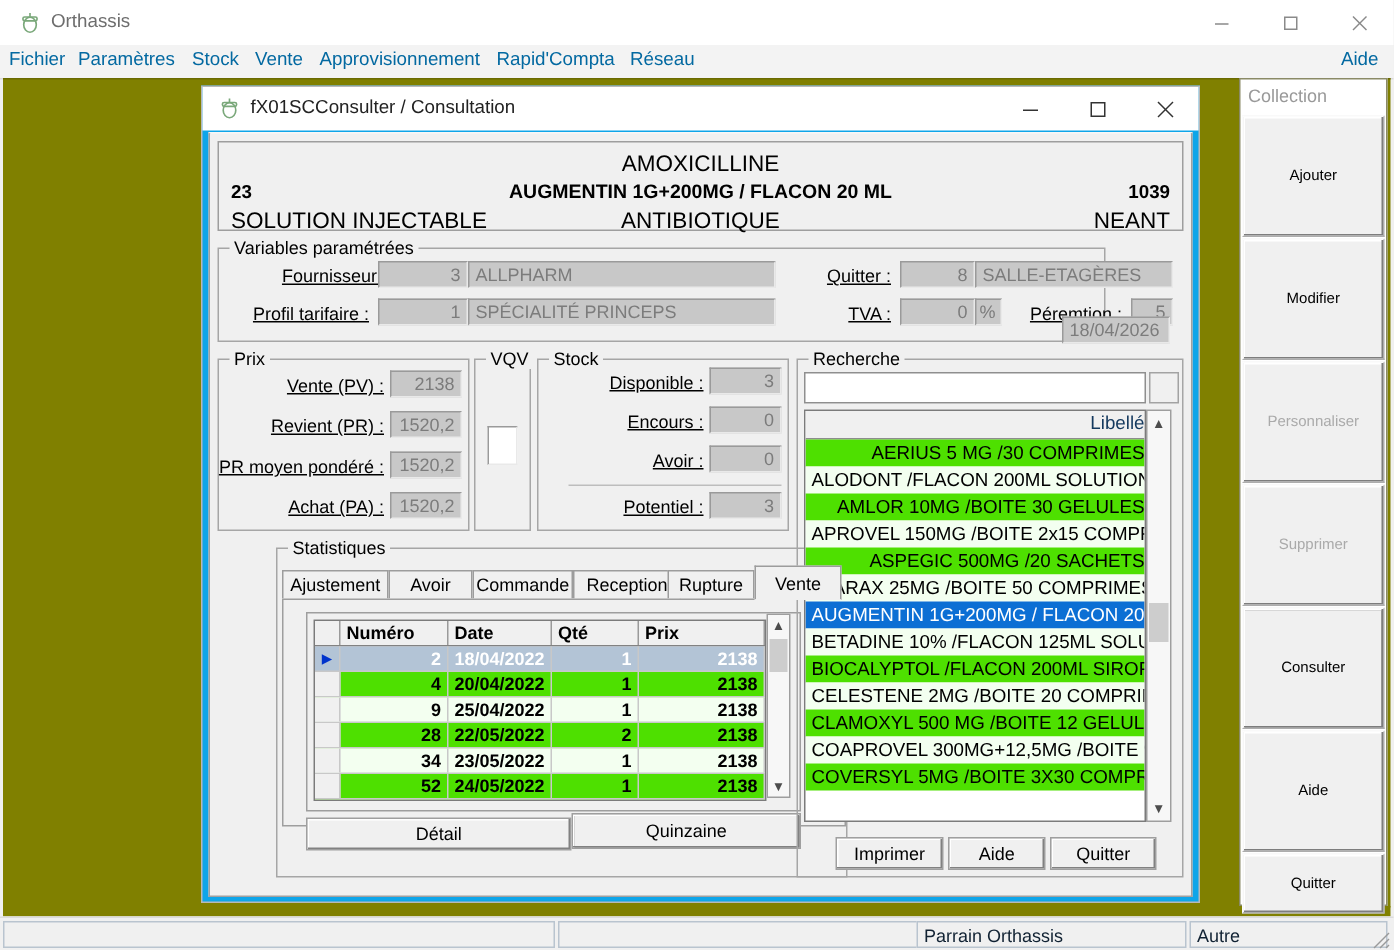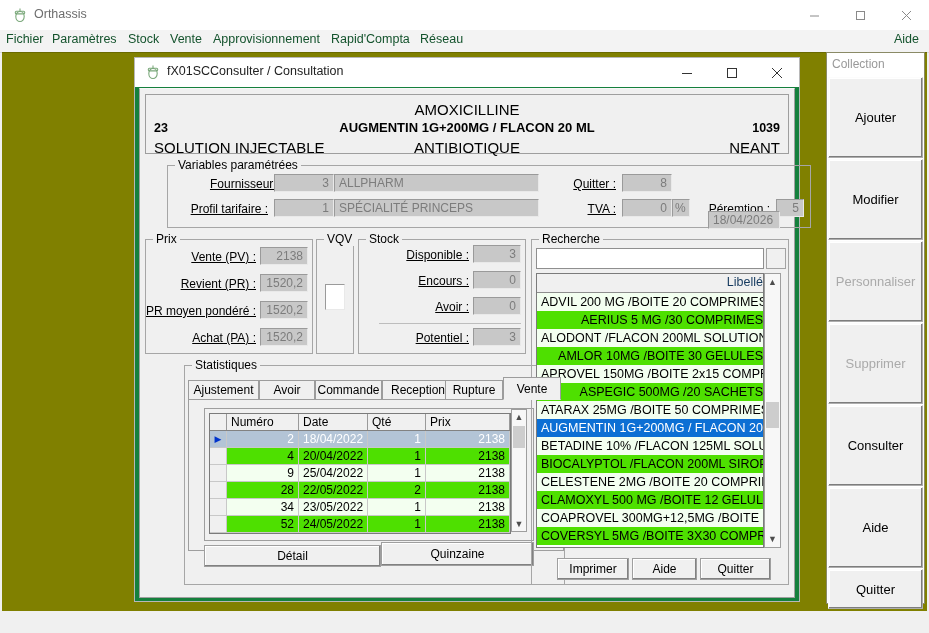--- a/index.html
+++ b/index.html
@@ -17,21 +17,21 @@
   .mainTitle .icon{position:absolute;left:12px;top:7px;width:16px;height:16px;}
   .mainTitle .txt{position:absolute;left:34px;top:7px;font-size:12.5px;color:#6d6d6d;}
   .winbtns{position:absolute;right:0;top:0;height:30px;display:flex;}
   .winbtn{width:46px;height:30px;display:flex;align-items:center;justify-content:center;
     color:#8a8a8a;font-size:13px;font-family:"DejaVu Sans",sans-serif;}
   .winbtn svg{display:block;}
 
   
   .menubar{position:absolute;left:0;top:30px;width:929px;height:22px;background:#f3f3f3;
     border-bottom:1px solid #d9d9d9;}
-  .menubar .mi{position:absolute;top:2px;font-size:12.5px;color:#14532d;padding:0 4px;white-space:nowrap;}
+  .menubar .mi{position:absolute;top:2px;font-size:12.5px;color:#0369a1;padding:0 4px;white-space:nowrap;}
   .menubar .mi.right{right:6px;}
 
   
   .mdi{position:absolute;left:2px;top:52px;width:925px;height:552px;background:#808000;
     border-top:1px solid #6a6a00;}
   .mdiBottomBar{position:absolute;left:2px;top:604px;width:925px;height:7px;background:#808000;}
 
   
   .statusbar{position:absolute;left:0;top:611px;width:929px;height:22px;background:#f0f0f0;
     border-top:1px solid #dcdcdc;}
@@ -40,28 +40,28 @@
   .sbgrip{position:absolute;right:2px;bottom:1px;width:14px;height:14px;}
 
   
   .collPanel{position:absolute;left:826px;top:52px;width:99px;height:552px;background:#fff;
     border:1px solid #8a8a66;box-sizing:border-box;}
   .collTitle{position:absolute;left:5px;top:4px;font-size:12px;color:#999;}
   .collBtns{position:absolute;left:1px;top:24px;width:95px;}
   .cbtn{display:block;width:95px;height:81px;margin-bottom:1px;box-sizing:border-box;
     background:#f0f0f0;border:1px solid #adadad;border-top-color:#fcfcfc;border-left-color:#fcfcfc;
     box-shadow:inset -1px -1px 0 #7d7d7d, inset 1px 1px 0 #ffffff;
-    font-family:"Liberation Sans",sans-serif;font-size:13px;color:#000;
+    font-family:"Liberation Sans",sans-serif;font-size:10px;color:#000;
     display:flex;align-items:center;justify-content:center;}
   .cbtn.disabled{color:#aaa;}
   .cbtn.focus{box-shadow:inset -1px -1px 0 #7d7d7d, inset 1px 1px 0 #ffffff,inset 0 0 0 1px #6f6f6f;}
   .cbtn.small{height:40px;}
 
   
-  .dlg{position:absolute;left:134px;top:57px;width:666px;height:545px;background:#15803d;
+  .dlg{position:absolute;left:134px;top:57px;width:666px;height:545px;background:#0ea5e9;
     border:1px solid #b8b8b8;box-sizing:border-box;}
   .dlgTitle{position:absolute;left:0;top:0;width:664px;height:29px;background:#fff;}
   .dlgTitle .icon{position:absolute;left:10px;top:6px;width:16px;height:16px;}
   .dlgTitle .txt{position:absolute;left:32px;top:6px;font-size:12.5px;color:#222;}
   .dlgBtns{position:absolute;right:0;top:0;height:29px;display:flex;}
   .dlgBtn{width:45px;height:29px;display:flex;align-items:center;justify-content:center;color:#222;}
   .dlgBody{position:absolute;left:4px;top:30px;width:656px;height:510px;background:#f0f0f0;
     border:1px solid #a0a0a0;border-top-color:#f7f7f7;box-sizing:border-box;}
 
   
@@ -90,21 +90,21 @@
   
   .tabs{position:absolute;left:0;top:0;height:22px;}
   .tab{position:absolute;top:3px;height:19px;background:#f0f0f0;border:1px solid #9c9c9c;
     border-bottom:none;box-sizing:border-box;font-size:12px;color:#000;
     display:flex;align-items:center;justify-content:center;}
   .tab.active{top:0;height:23px;background:#f0f0f0;border-bottom:1px solid #f0f0f0;z-index:3;}
 
   
   .gridWrap{position:absolute;background:#f0f0f0;border:1px solid #9e9e9e;box-sizing:border-box;}
   .grid{position:absolute;left:4px;top:4px;width:302px;height:121px;background:#fff;
-    border:1px solid #7b7b7b;box-sizing:border-box;overflow:hidden;}
+    border:1px solid #7b7b7b;box-sizing:border-box;overflow:hidden;font-weight:bold;}
   .grow{display:flex;height:17px;box-sizing:border-box;border-bottom:1px solid #c8c8c8;}
   .gh{background:#f0f0f0;font-size:12px;color:#000;border-bottom:1px solid #828282;}
   .gc{box-sizing:border-box;border-right:1px solid #c8c8c8;font-size:12px;line-height:16px;
     overflow:hidden;white-space:nowrap;}
   .gh .gc{border-right:1px solid #9a9a9a;padding-left:4px;}
   .c0{width:17px;flex:0 0 17px;}
   .c1{width:72px;flex:0 0 72px;text-align:right;padding-right:4px;}
   .c2{width:69px;flex:0 0 69px;padding-left:4px;}
   .c3{width:58px;flex:0 0 58px;text-align:right;padding-right:4px;}
   .c4{width:84px;flex:0 0 84px;text-align:right;padding-right:4px;}
@@ -232,29 +232,30 @@
       <div class="hdr">
         <div class="c sm" style="top:6px">AMOXICILLINE</div>
         <div class="l" style="top:26px">23</div>
         <div class="c big" style="top:25px">AUGMENTIN 1G+200MG / FLACON 20 ML</div>
         <div class="r" style="top:26px">1039</div>
         <div class="l sm" style="top:44px;font-weight:normal">SOLUTION INJECTABLE</div>
         <div class="c sm" style="top:44px">ANTIBIOTIQUE</div>
         <div class="r sm" style="top:44px;font-weight:normal">NEANT</div>
       </div>
 
-      <div class="gb" style="left:5px;top:76px;width:644px;height:63px;margin-left:22px;">
+      <div class="gb" style="left:5px;top:76px;width:592px;height:63px;">
         <span class="cap">Variables paramétrées</span>
 
         <span class="lbl" style="left:22px;top:11px;width:90px">Fournisseur :</span>
         <span class="ro num" style="left:106px;top:8px;width:60px;height:18px">3</span>
         <span class="ro txt" style="left:166px;top:8px;width:205px;height:18px">ALLPHARM</span>
 
         <span class="lbl" style="left:338px;top:11px;width:110px">Quitter :</span>
         <span class="ro num" style="left:454px;top:8px;width:50px;height:18px">8</span>
+        <span class="ro txt" style="left:504px;top:8px;width:132px;height:18px">SALLE-ETAGÈRES</span>
 
         <span class="lbl" style="left:-2px;top:36px;width:102px">Profil tarifaire :</span>
         <span class="ro num" style="left:106px;top:33px;width:60px;height:18px">1</span>
         <span class="ro txt" style="left:166px;top:33px;width:205px;height:18px">SPÉCIALITÉ PRINCEPS</span>
 
         <span class="lbl" style="left:380px;top:36px;width:68px">TVA :</span>
         <span class="ro num" style="left:454px;top:33px;width:50px;height:18px">0</span>
         <span class="ro txt" style="left:504px;top:33px;width:18px;height:18px;padding-left:2px">%</span>
 
         <span class="lbl" style="left:520px;top:36px;width:82px">Péremtion :</span>
@@ -373,21 +374,20 @@
       </div>
 
       <div class="gb" style="left:391px;top:150px;width:258px;height:346px;">
         <span class="cap">Recherche</span>
 
         <input class="searchIn" style="left: 4px; top: 8px; width: 228px; height: 21px; font-size: 12.5px; padding-left: 3px; outline: none;" placeholder="">
         <div class="searchBtn" style="left:234px;top:8px;width:20px;height:21px"></div>
 
         <div class="listbox" style="left:4px;top:33px;width:228px;height:275px;text-align:right;">
           <div class="lhead">Libellé</div>
-          <div class="litem li-white">ADVIL 200 MG /BOITE 20 COMPRIMES</div>
           <div class="litem li-green">AERIUS 5 MG /30 COMPRIMES</div>
           <div class="litem li-white">ALODONT /FLACON 200ML SOLUTION</div>
           <div class="litem li-green">AMLOR 10MG /BOITE 30 GELULES</div>
           <div class="litem li-white">APROVEL 150MG /BOITE 2x15 COMPRIMES</div>
           <div class="litem li-green">ASPEGIC 500MG /20 SACHETS</div>
           <div class="litem li-white">ATARAX 25MG /BOITE 50 COMPRIMES</div>
           <div class="litem li-sel">AUGMENTIN 1G+200MG / FLACON 20 ML</div>
           <div class="litem li-white">BETADINE 10% /FLACON 125ML SOLUTION</div>
           <div class="litem li-green">BIOCALYPTOL /FLACON 200ML SIROP</div>
           <div class="litem li-white">CELESTENE 2MG /BOITE 20 COMPRIMES</div>
@@ -405,14 +405,27 @@
         <div class="btn" style="left:25px;top:318px;width:72px;height:22px">Imprimer</div>
         <div class="btn" style="left:100px;top:318px;width:65px;height:22px">Aide</div>
         <div class="btn" style="left:168px;top:318px;width:71px;height:22px">Quitter</div>
       </div>
 
     </div>
   </div>
 
   <span class="ro txt" style="position:absolute;left:708px;top:211px;width:72px;height:18px;line-height:17px;">18/04/2026</span>
 
+  <div class="statusbar">
+    <div class="sbcell" style="left:2px;width:368px"></div>
+    <div class="sbcell" style="left:372px;width:296px"></div>
+    <div class="sbcell" style="left:611px;width:180px">Parrain Orthassis</div>
+    <div class="sbcell" style="left:793px;width:132px">Autre</div>
+    <span class="sbgrip">
+      <svg width="14" height="14" viewBox="0 0 14 14">
+        <line x1="13" y1="3" x2="3" y2="13" stroke="#9a9a9a" stroke-width="1"></line>
+        <line x1="13" y1="7" x2="7" y2="13" stroke="#9a9a9a" stroke-width="1"></line>
+        <line x1="13" y1="11" x2="11" y2="13" stroke="#9a9a9a" stroke-width="1"></line>
+      </svg>
+    </span>
+  </div>
 
 </div>
 
 </body></html>

